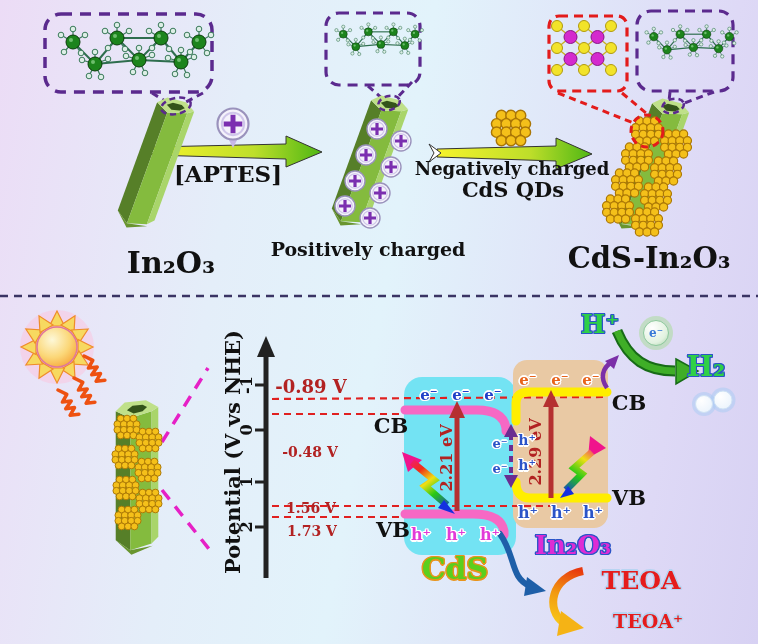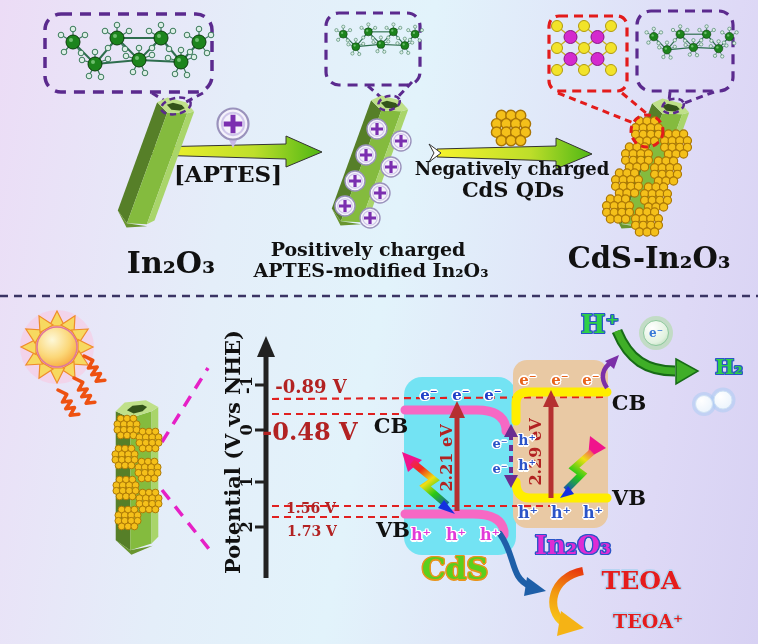--- a/index.html
+++ b/index.html
@@ -393,33 +393,32 @@
     <ellipse cx="176" cy="106" rx="15" ry="8" transform="rotate(-12 176 106)" fill="none" stroke="#5b2a8e" stroke-width="2.5" stroke-dasharray="6,4"></ellipse>
     <ellipse cx="389" cy="103" rx="11" ry="7" transform="rotate(-15 389 103)" fill="none" stroke="#5b2a8e" stroke-width="2.5" stroke-dasharray="6,4"></ellipse>
     <ellipse cx="673" cy="106" rx="11" ry="7" transform="rotate(-15 673 106)" fill="none" stroke="#5b2a8e" stroke-width="2.5" stroke-dasharray="6,4"></ellipse>
     <circle cx="647" cy="131" r="16" fill="none" stroke="#e31b1b" stroke-width="3" stroke-dasharray="7,5"></circle>
   </g>
 </svg>
 
 <div class="t" style="left:171px;top:263px;font-size:30px;color:#111">In₂O₃</div>
 <div class="t" style="left:228px;top:173px;font-size:23px;color:#111">[APTES]</div>
 <div class="t" style="left:368px;top:249px;font-size:19px;color:#111">Positively charged</div>
-<div class="t" style="left:371px;top:270px;font-size:19px;color:#111">APTES-modified In₂O₃</div>
 <div class="t" style="left:512px;top:169px;font-size:18px;color:#111">Negatively charged</div>
 <div class="t" style="left:513px;top:189px;font-size:21px;color:#111">CdS QDs</div>
 <div class="t" style="left:649px;top:258px;font-size:29px;color:#111">CdS-In₂O₃</div>
 
 <div class="t rot" style="left:232px;top:452px;font-size:21px;color:#111">Potential (V vs NHE)</div>
 <div class="t rot" style="left:247px;top:385px;font-size:16px;color:#111">-1</div>
 <div class="t rot" style="left:247px;top:430px;font-size:16px;color:#111">0</div>
 <div class="t rot" style="left:247px;top:482px;font-size:16px;color:#111">1</div>
 <div class="t rot" style="left:247px;top:527px;font-size:16px;color:#111">2</div>
 
 <div class="t" style="left:311px;top:387px;font-size:18px;color:#b22222">-0.89 V</div>
-<div class="t" style="left:310px;top:432px;font-size:24px;color:#b22222">-0.48 V</div>
+<div class="t" style="left:310px;top:452px;font-size:14px;color:#b22222">-0.48 V</div>
 <div class="t" style="left:311px;top:508px;font-size:14px;color:#b22222">1.56 V</div>
 <div class="t" style="left:312px;top:531px;font-size:14px;color:#b22222">1.73 V</div>
 
 <div class="t" style="left:391px;top:425px;font-size:21px;color:#111">CB</div>
 <div class="t" style="left:393px;top:529px;font-size:21px;color:#111">VB</div>
 <div class="t" style="left:629px;top:402px;font-size:21px;color:#111">CB</div>
 <div class="t" style="left:629px;top:497px;font-size:21px;color:#111">VB</div>
 
 <div class="t rot" style="left:447px;top:458px;font-size:16px;color:#b22222">2.21 eV</div>
 <div class="t rot" style="left:536px;top:452px;font-size:16px;color:#b22222">2.29 eV</div>
@@ -440,19 +439,19 @@
 <div class="t hw" style="left:561px;top:513px;font-size:16px;color:#2b54c8">h⁺</div>
 <div class="t hw" style="left:593px;top:513px;font-size:16px;color:#2b54c8">h⁺</div>
 
 <div class="t hw" style="left:500px;top:443px;font-size:13px;color:#2b54c8">e⁻</div>
 <div class="t hw" style="left:500px;top:468px;font-size:13px;color:#2b54c8">e⁻</div>
 <div class="t hw" style="left:527px;top:440px;font-size:14px;color:#2b54c8">h⁺</div>
 <div class="t hw" style="left:527px;top:465px;font-size:14px;color:#2b54c8">h⁺</div>
 
 <div class="t ob" style="left:600px;top:324px;font-size:26px;color:#2fd047">H⁺</div>
 <div class="t" style="left:656px;top:333px;font-size:12px;color:#3878d8">e⁻</div>
-<div class="t ob" style="left:729px;top:367px;font-size:20px;color:#2fd047">H₂</div>
+<div class="t ob" style="left:706px;top:367px;font-size:28px;color:#2fd047">H₂</div>
 <div class="t oorange" style="left:455px;top:569px;font-size:30px;color:#5bcf1d">CdS</div>
 <div class="t ob" style="left:573px;top:545px;font-size:26px;color:#de2cd4">In₂O₃</div>
 <div class="t opale" style="left:641px;top:580px;font-size:25px;color:#e51c1c">TEOA</div>
 <div class="t opale" style="left:648px;top:621px;font-size:19px;color:#e51c1c">TEOA⁺</div>
 
 </div>
 
 </body></html>

